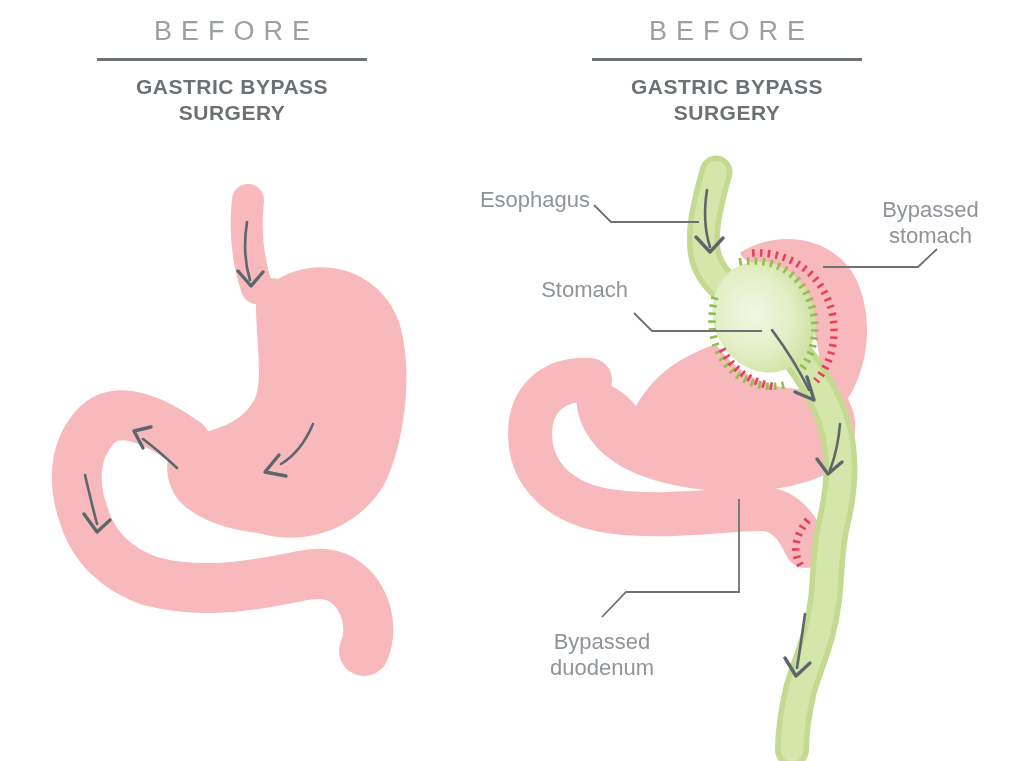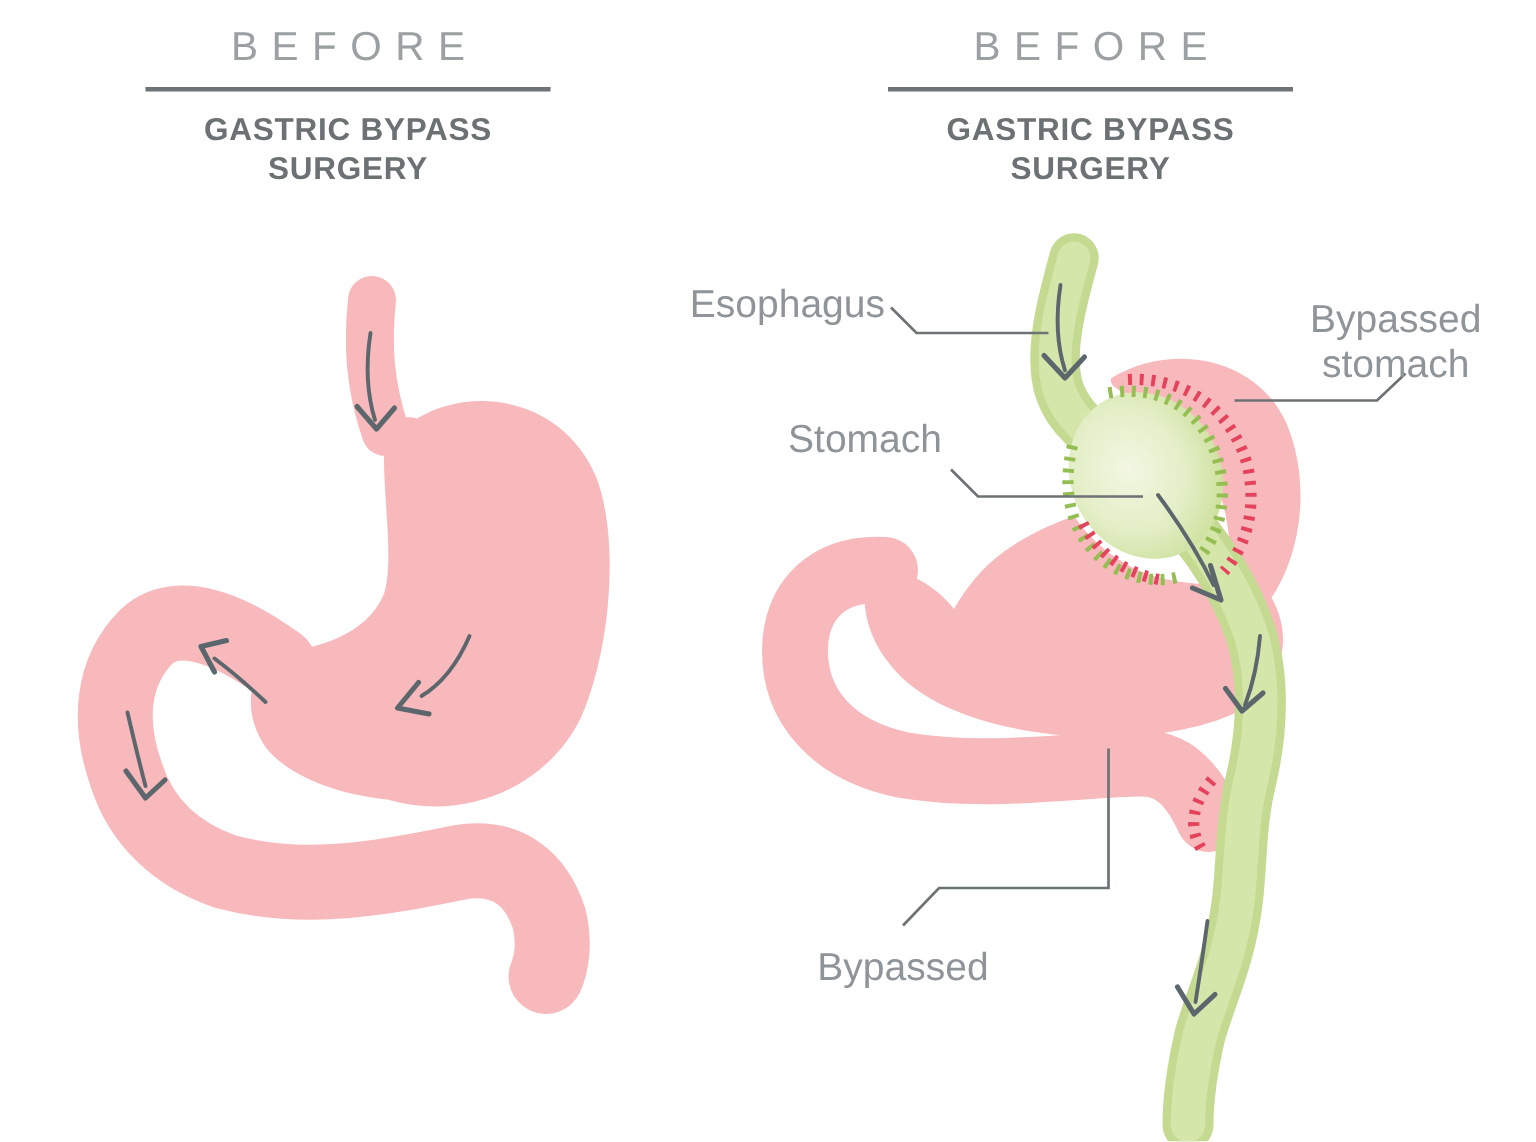--- a/index.html
+++ b/index.html
@@ -17,21 +17,21 @@
     font-size:27px;font-weight:400;color:var(--phase,#9ba0a3);
     letter-spacing:9px;text-indent:9px;
   }
   .rule{width:270px;height:3px;background:var(--divider,#6e7377);margin:11px auto 13px auto;}
   .title{
     font-size:21px;font-weight:bold;color:var(--heading,#6c7174);
     letter-spacing:.5px;line-height:1.22;
   }
   .title span{display:block;}
 
-  .lbl{position:absolute;font-size:26px;color:var(--label,#8f9499);line-height:1.16;}
+  .lbl{position:absolute;font-size:22px;color:var(--label,#8f9499);line-height:1.16;}
   .lbl span{display:block;}
   .lbl.esophagus{left:420px;top:187px;width:170px;text-align:right;}
   .lbl.byp-stomach{left:848px;top:197px;width:165px;text-align:center;}
   .lbl.pouch{left:428px;top:277px;width:200px;text-align:right;}
   .lbl.byp-duodenum{left:502px;top:629px;width:200px;text-align:center;}
 
   .pink-blob{fill:var(--pink,#f8b9bc);}
   .pink-tube{stroke:var(--pink,#f8b9bc);fill:none;stroke-linecap:round;stroke-linejoin:round;}
   .green-outer{stroke:var(--green-outer,#c3da90);fill:none;stroke-linecap:round;stroke-linejoin:round;}
   .green-inner{stroke:var(--green-inner,#d5e6aa);fill:none;stroke-linecap:round;stroke-linejoin:round;}
@@ -188,15 +188,16 @@
     <span>Bypassed</span>
     <span>stomach</span>
   </div>
 
   <div class="lbl pouch">
     <span>Stomach</span>
   </div>
 
   <div class="lbl byp-duodenum">
     <span>Bypassed</span>
+    <span>duodenum</span>
   </div>
 
 </div>
 
 </body></html>

